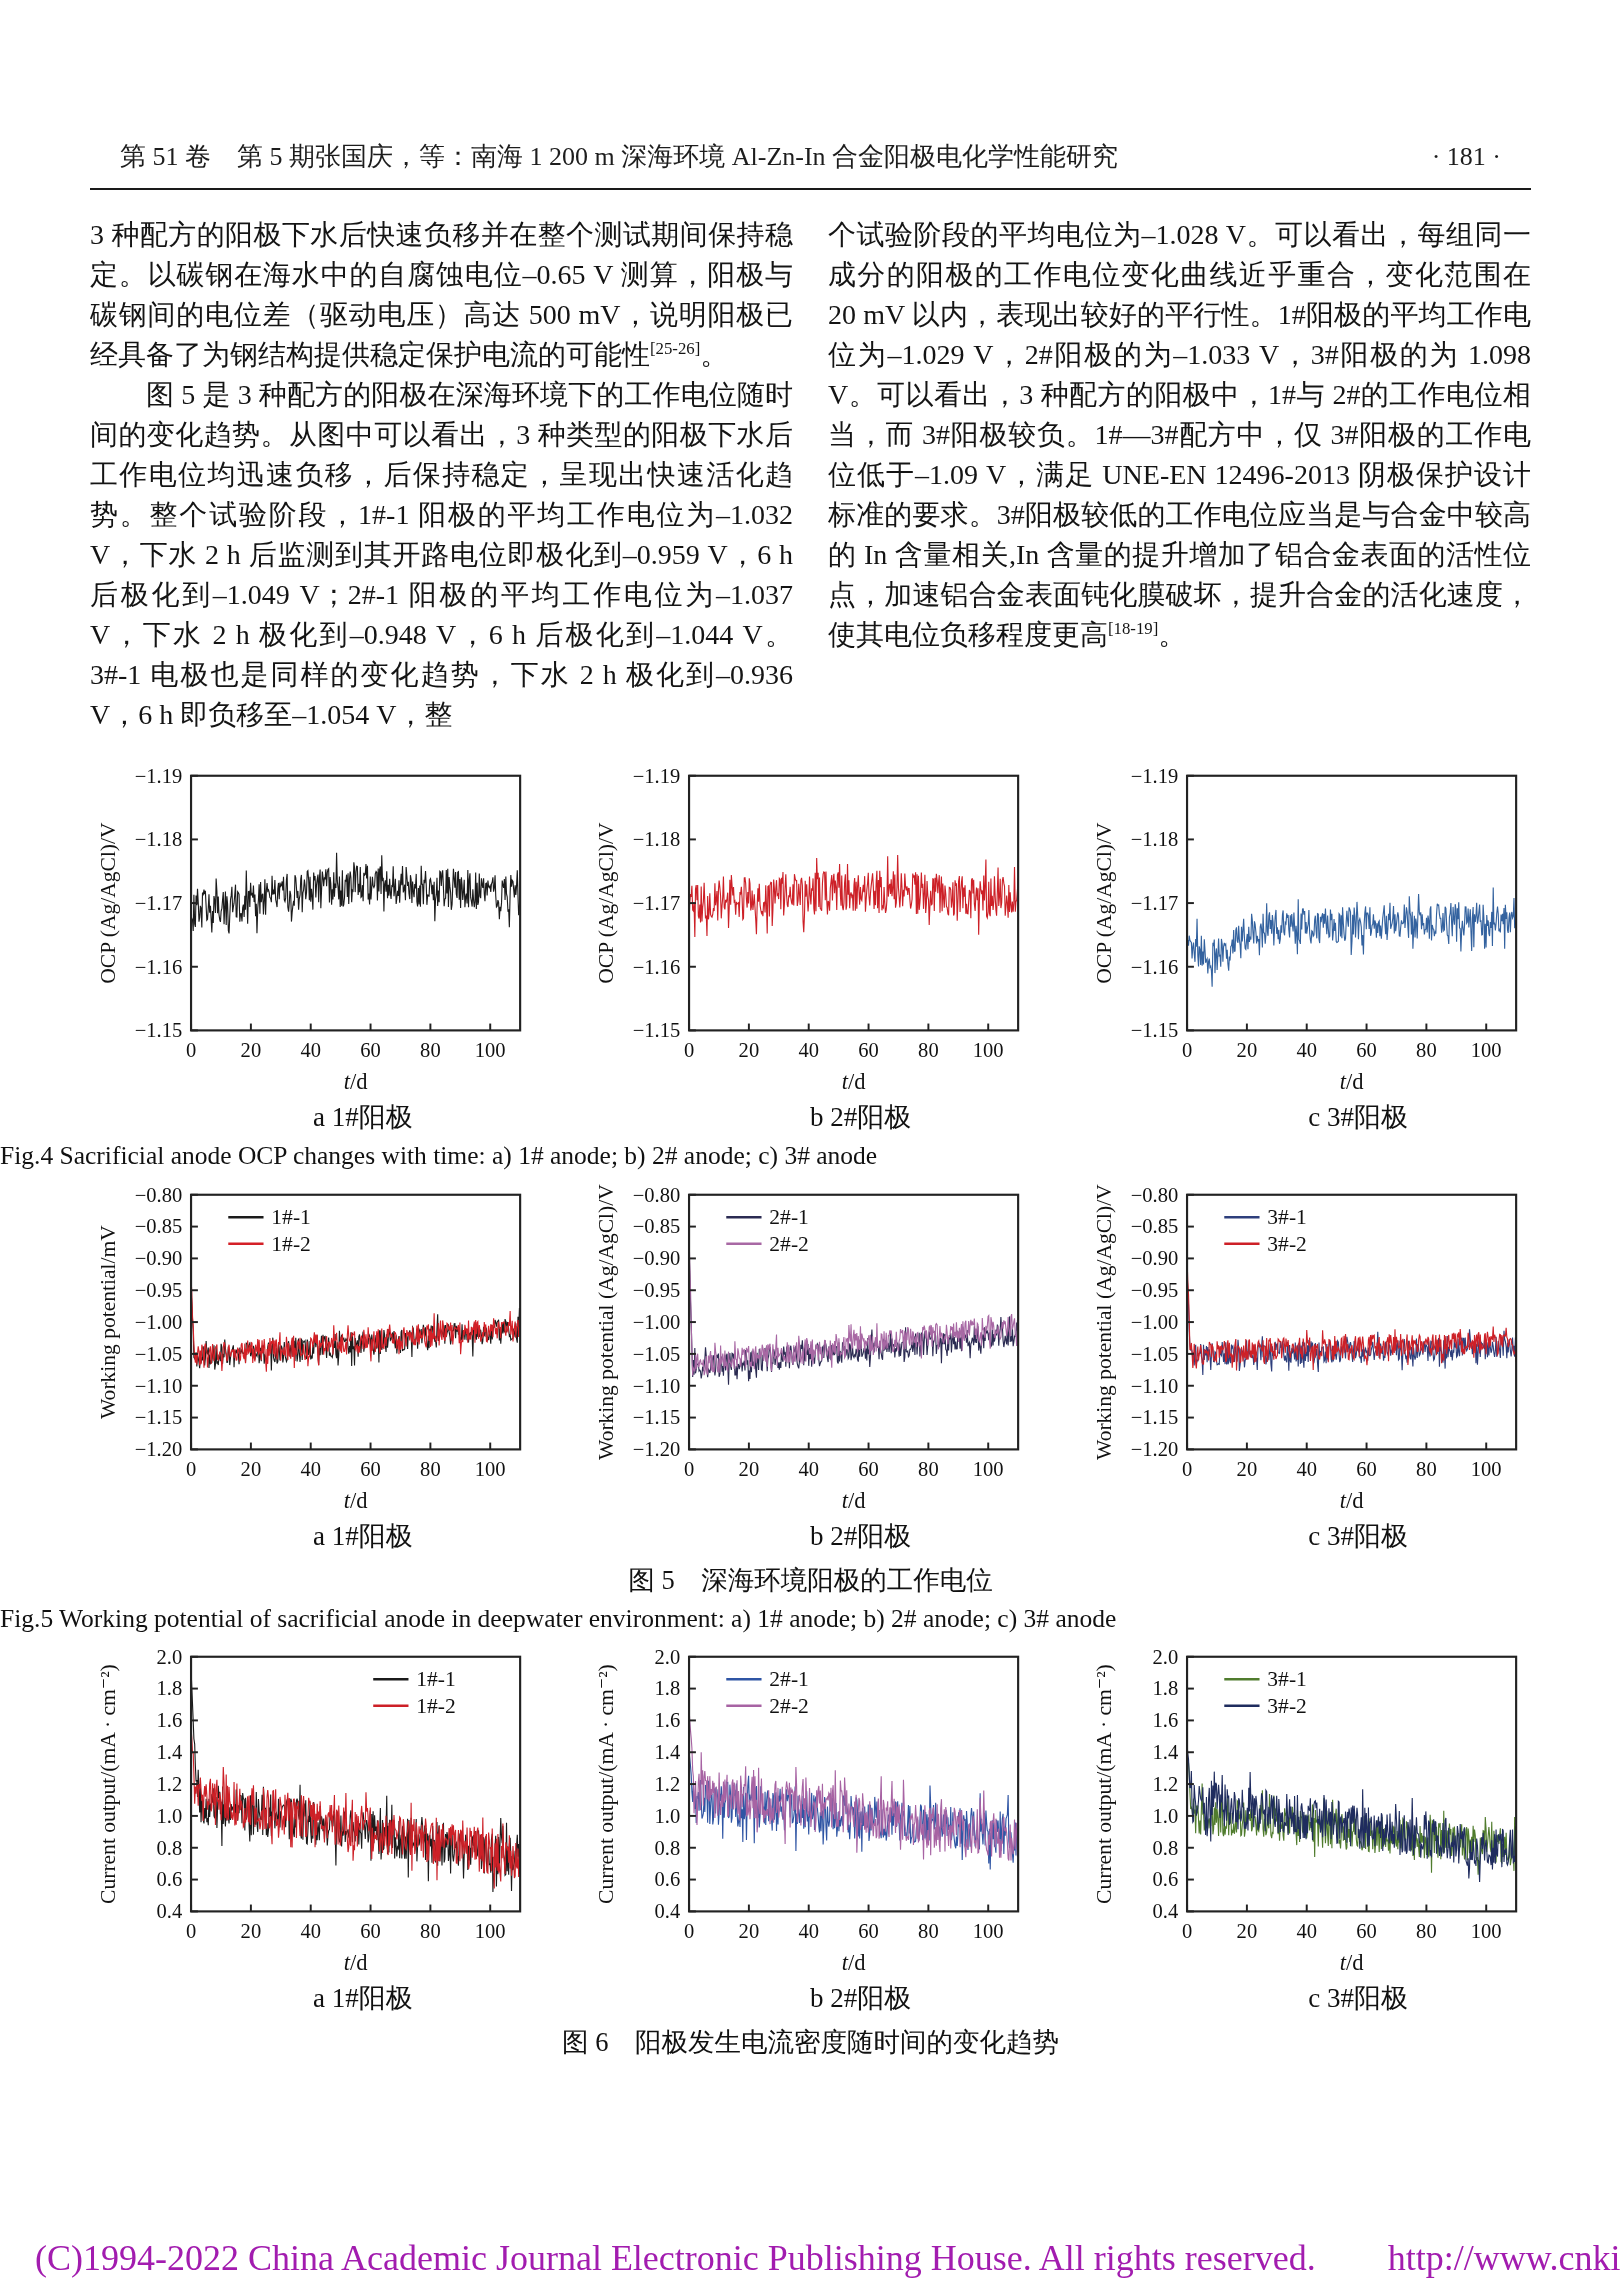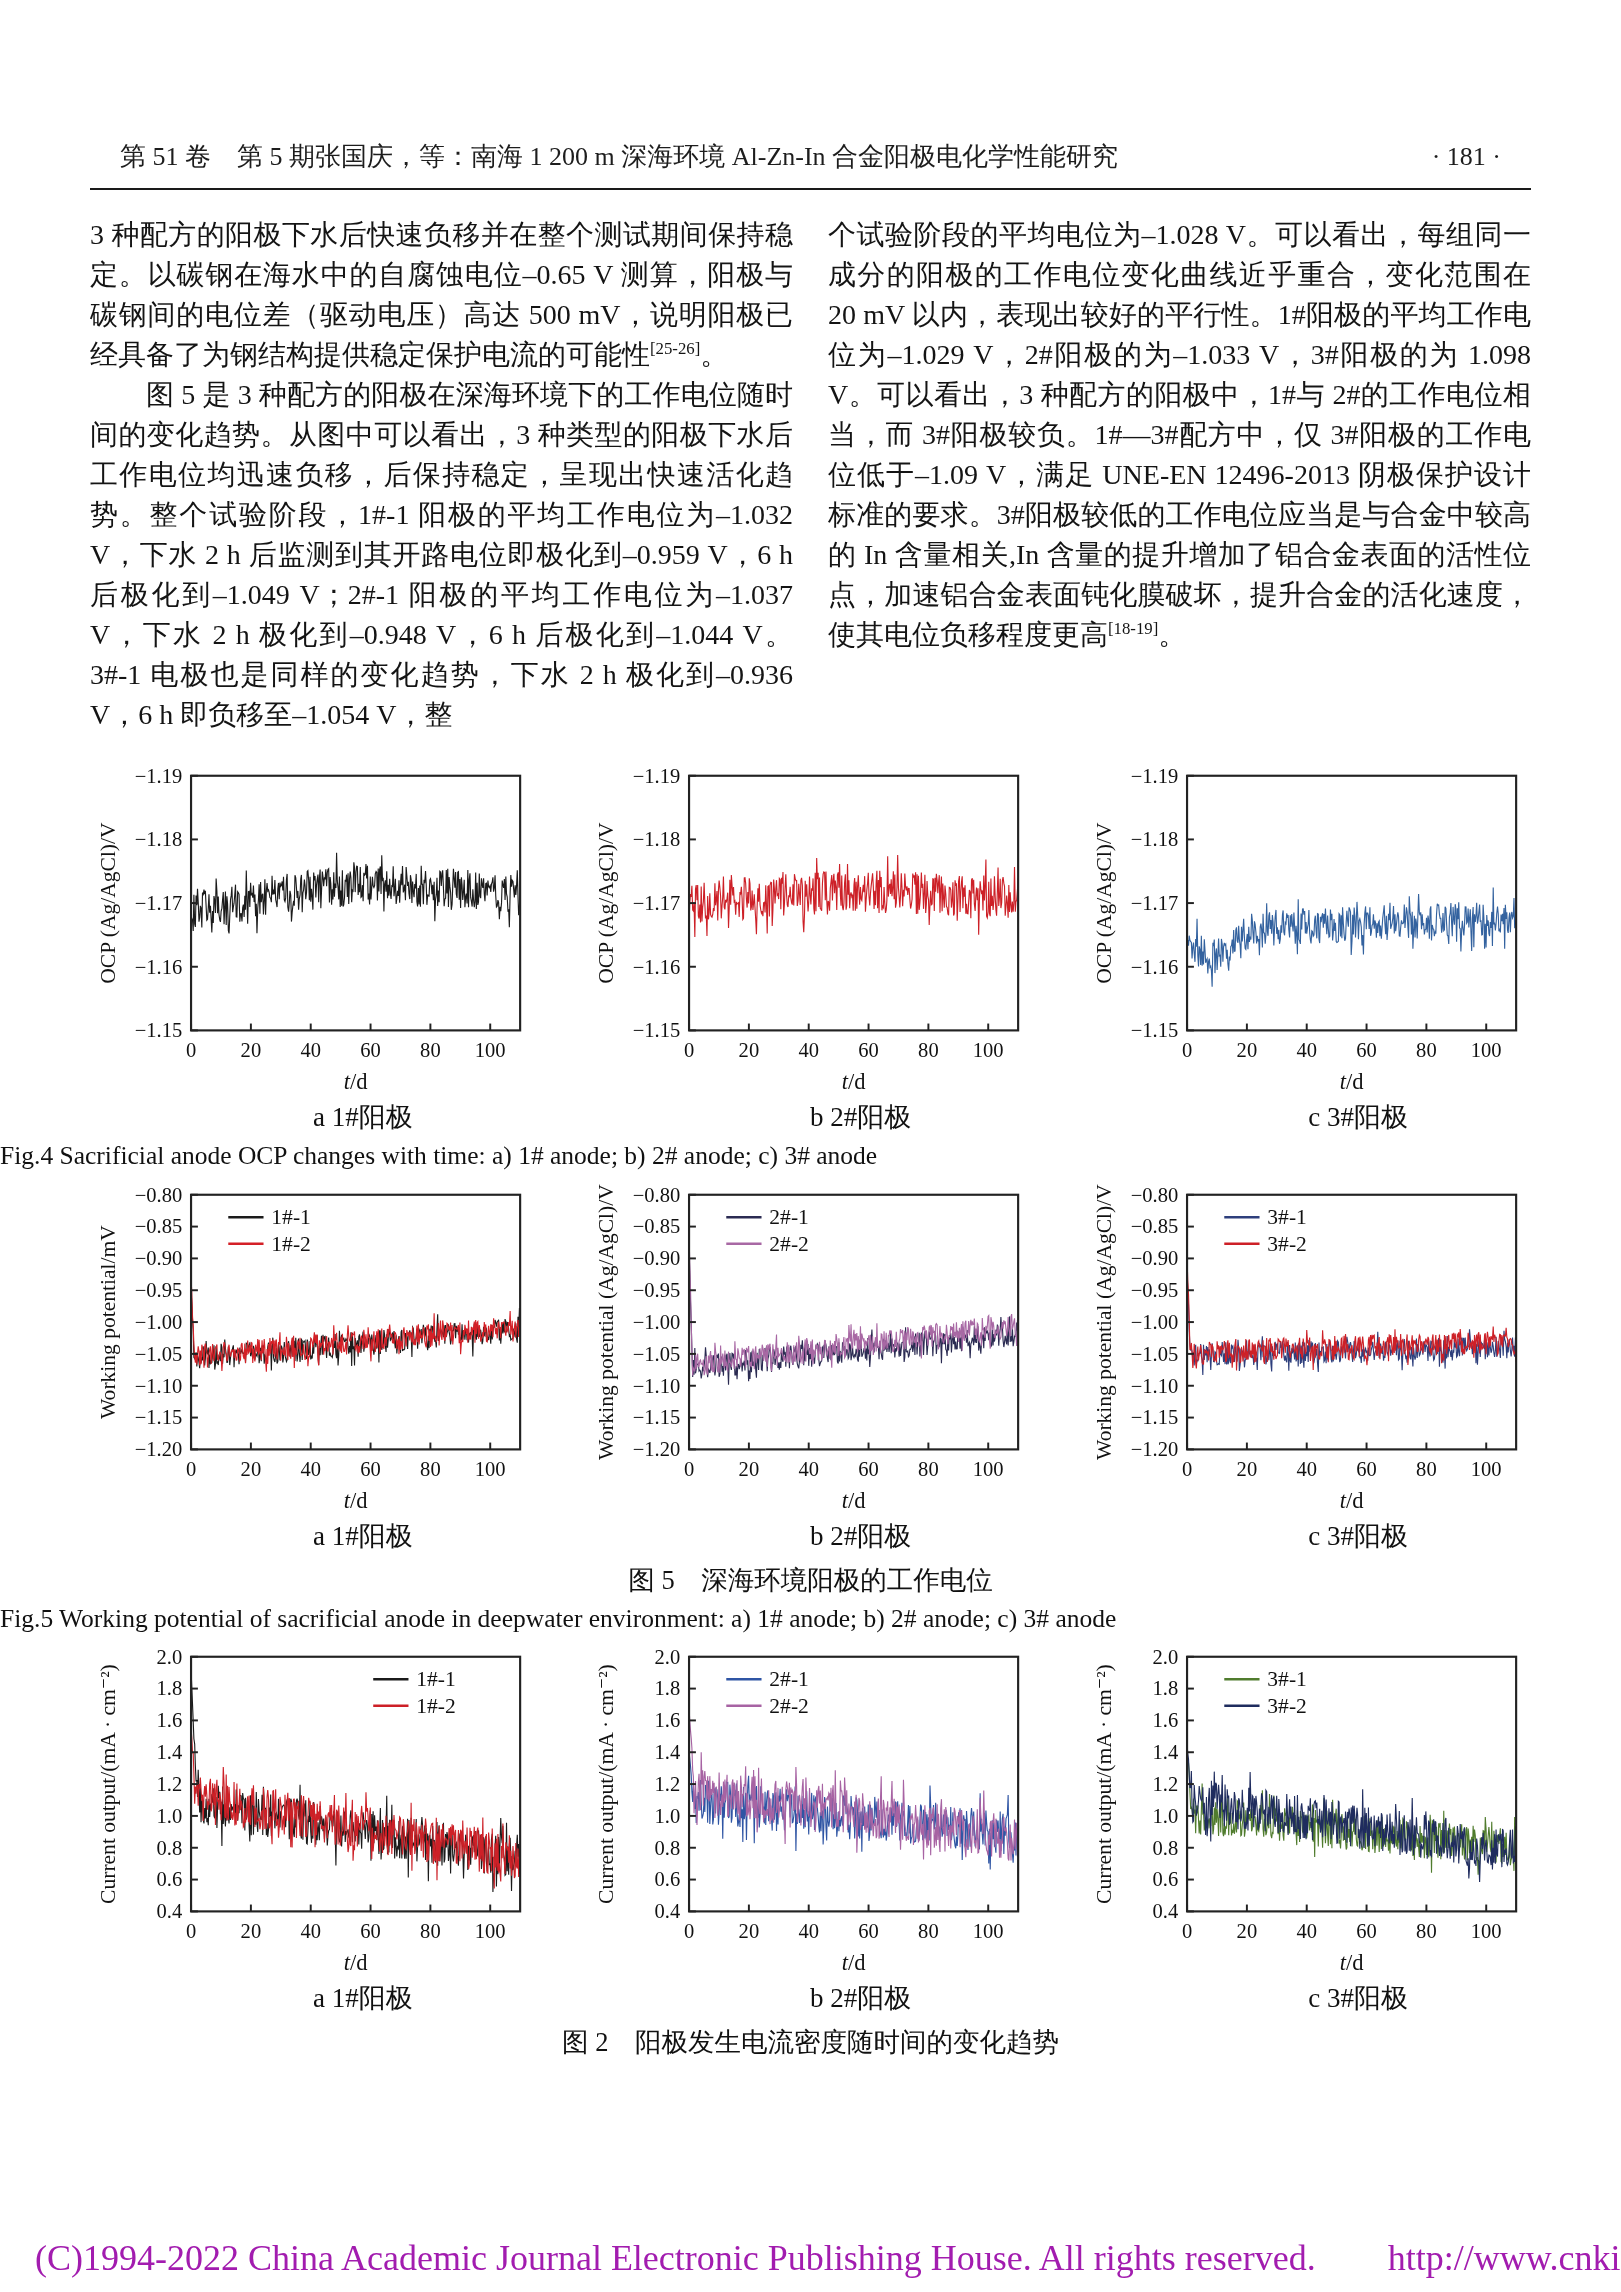--- a/index.html
+++ b/index.html
@@ -497,21 +497,21 @@
               <line x1="140" y1="35" x2="176" y2="35" stroke="#507c2e" stroke-width="2.6"></line>
               <text x="184" y="42" font-size="22" fill="#111">3#-1</text>
               <line x1="140" y1="62" x2="176" y2="62" stroke="#1f2c5e" stroke-width="2.6"></line>
               <text x="184" y="69" font-size="22" fill="#111">3#-2</text>
             </svg>
             <div class="subplot-label-wrap">
               <span class="subplot-label">c  3#阳极</span>
             </div>
           </div>
         </div>
-        <div class="caption-cn">图 2　阳极发生电流密度随时间的变化趋势</div>
+        <div class="caption-cn">图 6　阳极发生电流密度随时间的变化趋势</div>
       </div>
     </div>
 
   <div class="page-footer">
     <span>(C)1994-2022 China Academic Journal Electronic Publishing House. All rights reserved.</span>
     <span class="url">http://www.cnki.net</span>
   </div>
 
 </div>
 

